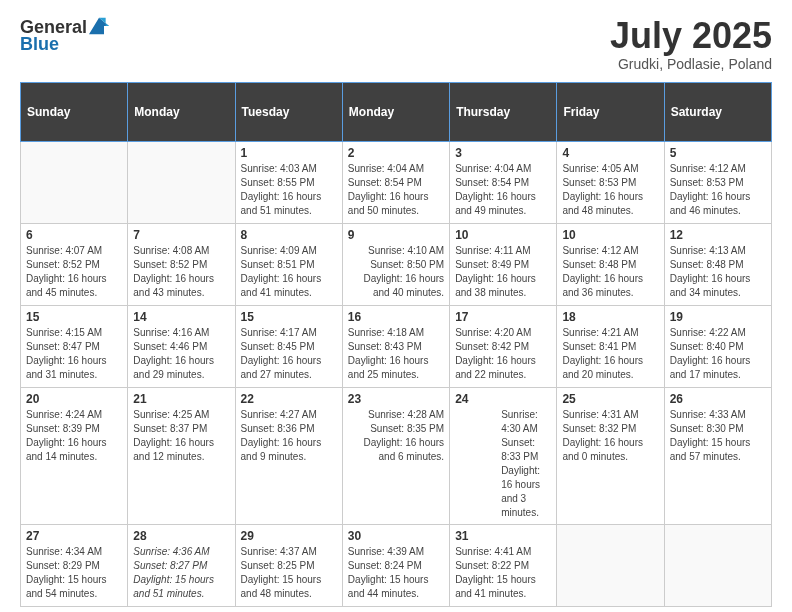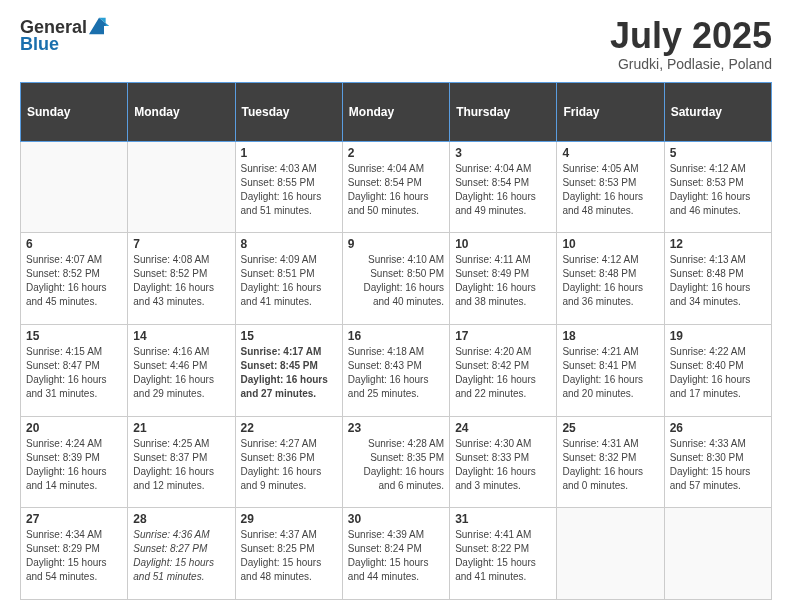--- a/index.html
+++ b/index.html
@@ -232,21 +232,21 @@
           </td>
           <td>
             <span class="day-number">14</span>
             <div class="day-info" style="white-space: pre-line;">Sunrise: 4:16 AM
 Sunset: 4:46 PM
 Daylight: 16 hours
 and 29 minutes.</div>
           </td>
           <td>
             <span class="day-number">15</span>
-            <div class="day-info" style="white-space: pre-line; font-weight: bold;">Sunrise: 4:17 AM
+            <div class="day-info" style="white-space: pre-line;">Sunrise: 4:17 AM
 Sunset: 8:45 PM
 Daylight: 16 hours
 and 27 minutes.</div>
           </td>
           <td>
             <span class="day-number">16</span>
             <div class="day-info" style="white-space: pre-line;">Sunrise: 4:18 AM
 Sunset: 8:43 PM
 Daylight: 16 hours
 and 25 minutes.</div>
@@ -297,21 +297,21 @@
           </td>
           <td>
             <span class="day-number">23</span>
             <div class="day-info" style="white-space: pre-line; text-align: right;">Sunrise: 4:28 AM
 Sunset: 8:35 PM
 Daylight: 16 hours
 and 6 minutes.</div>
           </td>
           <td>
             <span class="day-number">24</span>
-            <div class="day-info" style="white-space: pre-line;">Sunrise: 4:30 AM
+            <div class="day-info" style="white-space: pre-line; margin-left: 46px;">Sunrise: 4:30 AM
 Sunset: 8:33 PM
 Daylight: 16 hours
 and 3 minutes.</div>
           </td>
           <td>
             <span class="day-number">25</span>
             <div class="day-info" style="white-space: pre-line;">Sunrise: 4:31 AM
 Sunset: 8:32 PM
 Daylight: 16 hours
 and 0 minutes.</div>

